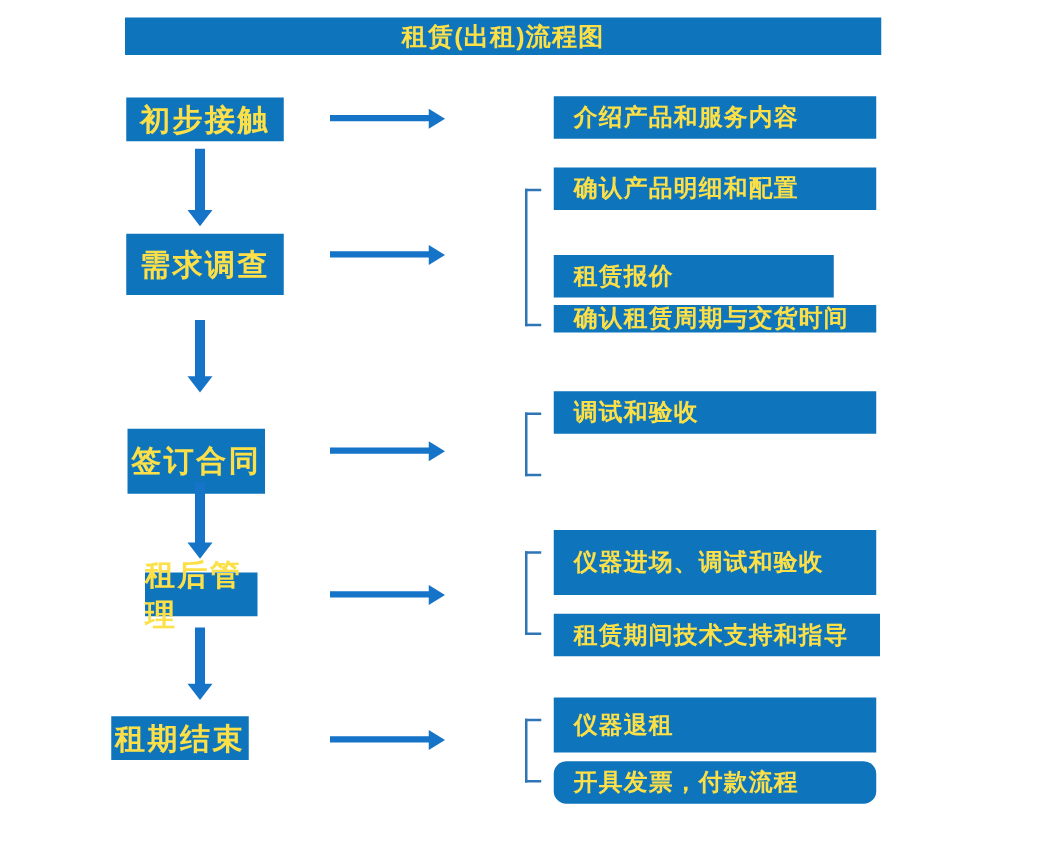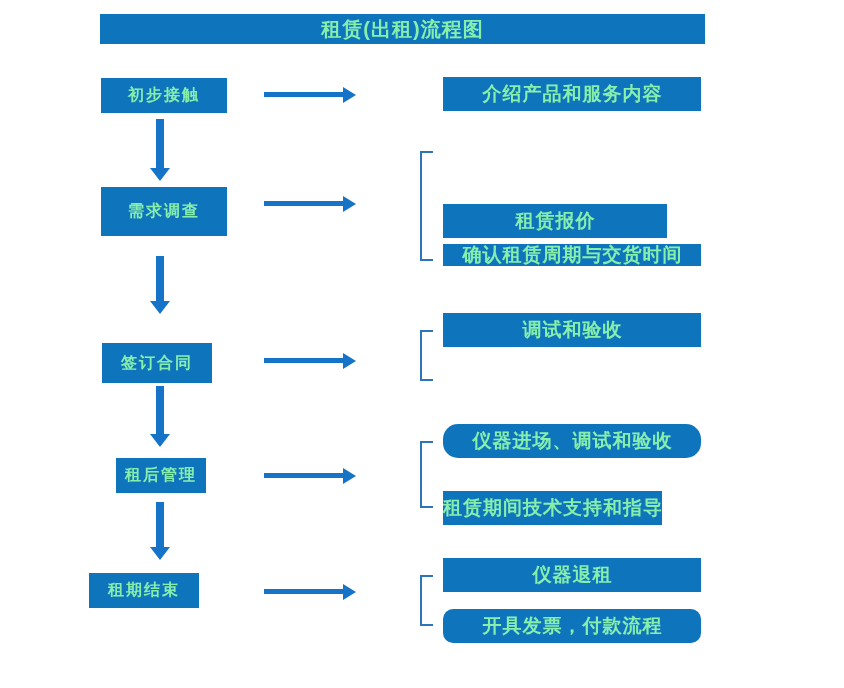--- a/index.html
+++ b/index.html
@@ -11,42 +11,41 @@
   .canvas{
     position:relative;
     width:844px;height:688px;
     background:#ffffff;
     font-family:"Liberation Sans","DejaVu Sans",sans-serif;
     overflow:hidden;
   }
   .box{
     position:absolute;
     background:var(--blue);
-    color:#86efac;
+    color:#fde047;
     font-weight:bold;
     display:flex;
     align-items:center;
     box-sizing:border-box;
   }
   .title-bar{
     justify-content:center;
     font-size:20px;
     letter-spacing:1px;
   }
   .step-box{
     justify-content:center;
-    font-size:16px;
+    font-size:24px;
     letter-spacing:2px;
   }
   .detail-box{
-    padding-left:1px;
+    padding-left:16px;
     font-size:19px;
     letter-spacing:1px;
     white-space:nowrap;
-    justify-content:center;
   }
   
   .varrow{position:absolute;width:20px;}
   .varrow .shaft{position:absolute;left:6px;right:6px;top:0;bottom:12px;background:var(--arrow);}
   .varrow .head{position:absolute;left:0;bottom:0;width:0;height:0;
     border-left:10px solid transparent;border-right:10px solid transparent;
     border-top:13px solid var(--arrow);}
   
   .harrow{position:absolute;height:16px;}
   .harrow .shaft{position:absolute;left:0;right:11px;top:5px;height:5px;background:var(--arrow);}
@@ -71,21 +70,21 @@
   <div class="box title-bar" style="left:100px;top:14px;width:605px;height:30px;">
     <span>租赁(出租)流程图</span>
   </div>
 
   <div class="box step-box" style="left:101px;top:78px;width:126px;height:35px;">
     <span>初步接触</span>
   </div>
   <div class="box step-box" style="left:101px;top:187px;width:126px;height:49px;">
     <span>需求调查</span>
   </div>
-  <div class="box step-box" style="left:102px;top:343px;width:110px;height:40px;">
+  <div class="box step-box" style="left:102px;top:343px;width:110px;height:52px;">
     <span>签订合同</span>
   </div>
   <div class="box step-box" style="left:116px;top:458px;width:90px;height:35px;justify-content:center;">
     <span>租后管理</span>
   </div>
   <div class="box step-box" style="left:89px;top:573px;width:110px;height:35px;">
     <span>租期结束</span>
   </div>
 
   <div class="varrow" style="left:150px;top:119px;height:62px;">
@@ -128,38 +127,41 @@
 
   <div class="bracket" style="top:151px;height:110px;"></div>
   <div class="bracket" style="top:330px;height:51px;"></div>
   <div class="bracket" style="top:441px;height:67px;"></div>
   <div class="bracket" style="top:575px;height:51px;"></div>
 
   <div class="box detail-box" style="left:443px;top:77px;width:258px;height:34px;">
     <span>介绍产品和服务内容</span>
   </div>
 
+  <div class="box detail-box" style="left:443px;top:134px;width:258px;height:34px;">
+    <span>确认产品明细和配置</span>
+  </div>
   <div class="box detail-box" style="left:443px;top:204px;width:224px;height:34px;">
     <span>租赁报价</span>
   </div>
   <div class="box detail-box" style="left:443px;top:244px;width:258px;height:22px;">
     <span>确认租赁周期与交货时间</span>
   </div>
 
   <div class="box detail-box" style="left:443px;top:313px;width:258px;height:34px;">
     <span>调试和验收</span>
   </div>
 
-  <div class="box detail-box" style="left:443px;top:424px;width:258px;height:34px;border-radius:15px;">
+  <div class="box detail-box" style="left:443px;top:424px;width:258px;height:52px;">
     <span>仪器进场、调试和验收</span>
   </div>
-  <div class="box detail-box" style="left:443px;top:491px;width:219px;height:34px;">
+  <div class="box detail-box" style="left:443px;top:491px;width:261px;height:34px;">
     <span>租赁期间技术支持和指导</span>
   </div>
 
-  <div class="box detail-box" style="left:443px;top:558px;width:258px;height:34px;">
+  <div class="box detail-box" style="left:443px;top:558px;width:258px;height:44px;">
     <span>仪器退租</span>
   </div>
   <div class="box detail-box" style="left:443px;top:609px;width:258px;height:34px;border-radius:10px;">
     <span>开具发票，付款流程</span>
   </div>
 
 </div>
 
 </body></html>

